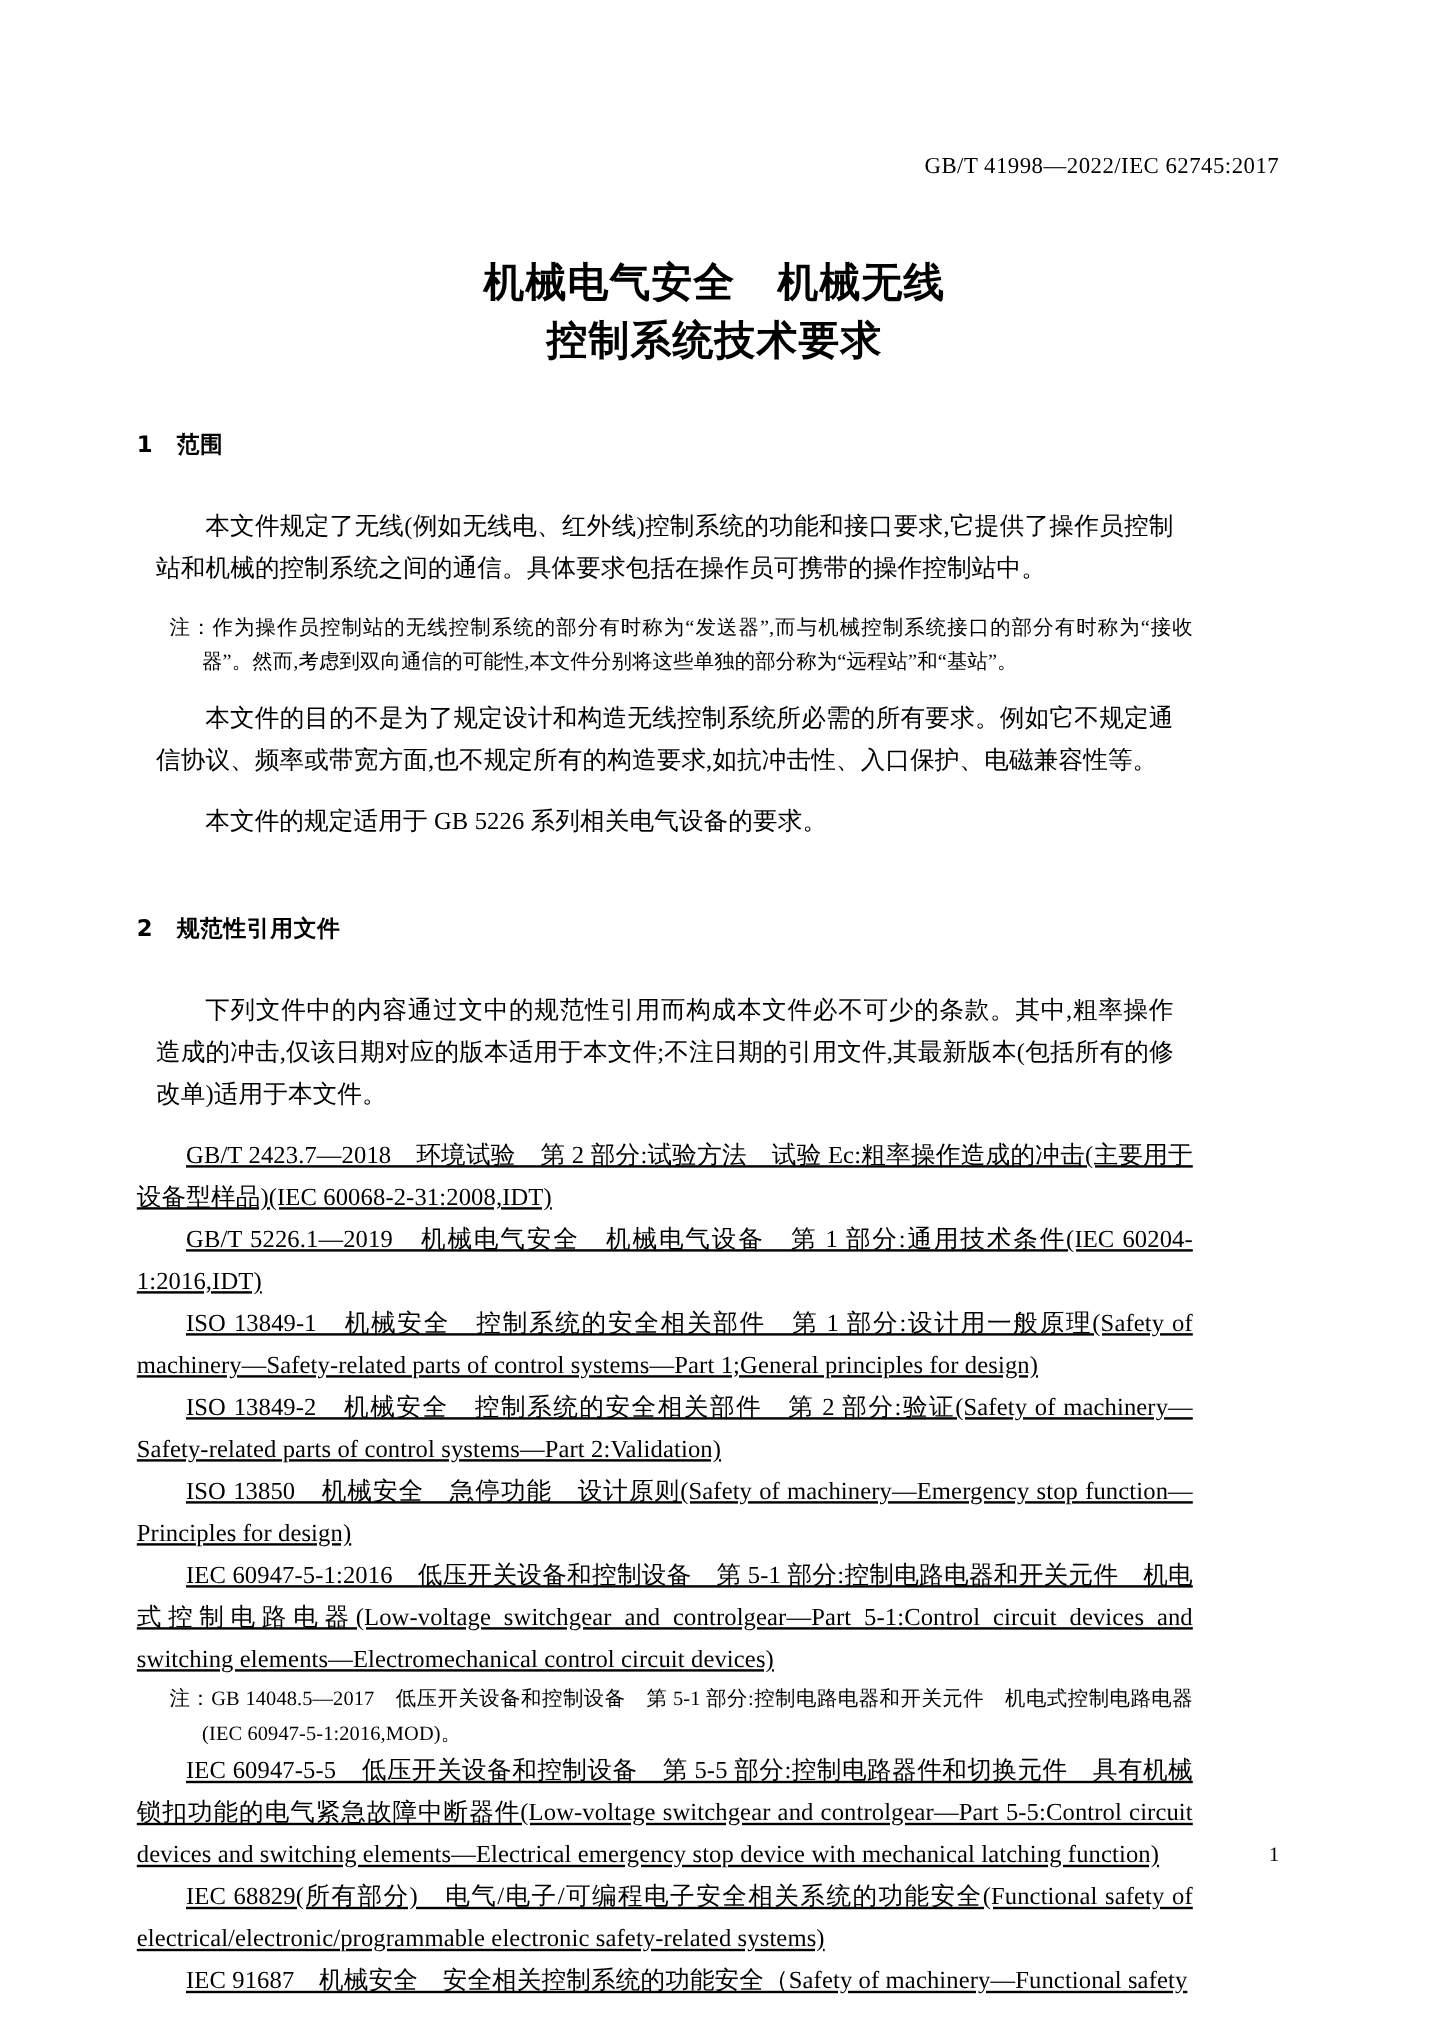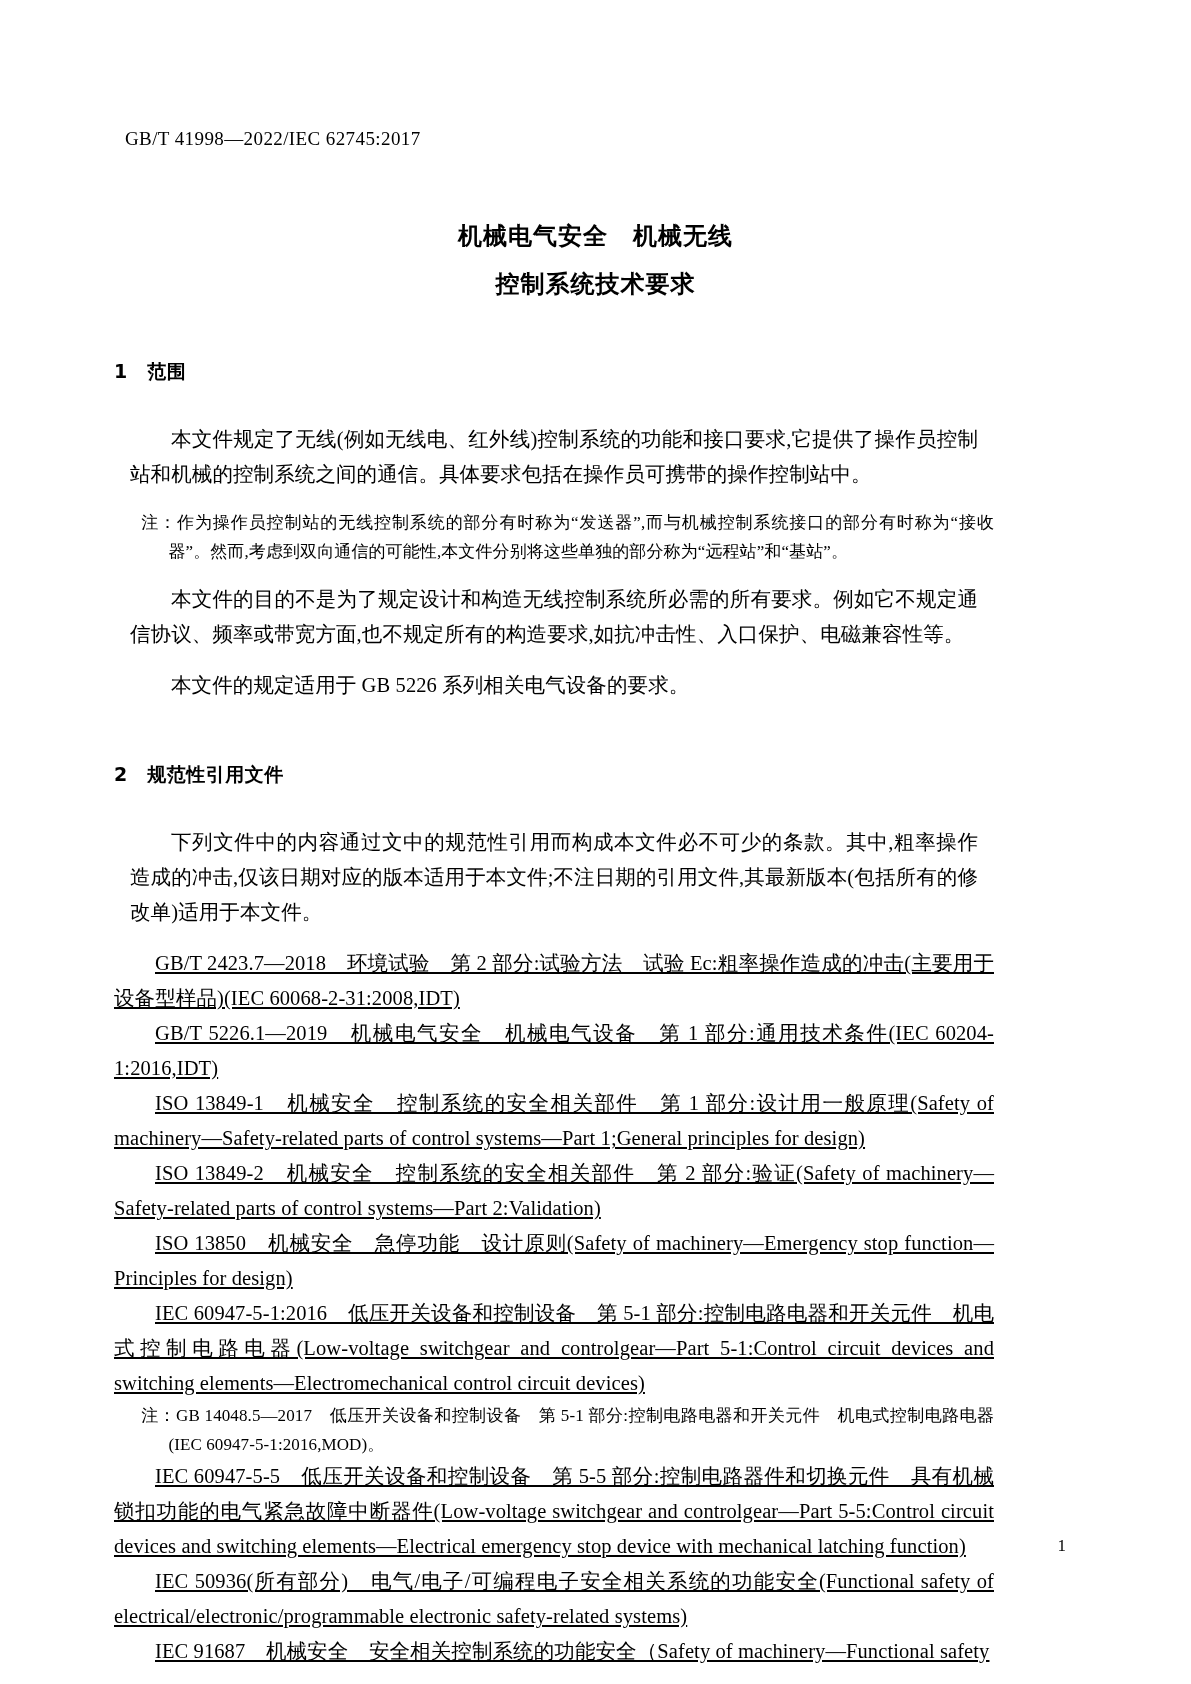--- a/index.html
+++ b/index.html
@@ -19,37 +19,38 @@
     background: #ffffff;
     overflow: hidden;
     box-sizing: border-box;
   }
   
   .running-header {
     position: absolute;
     top: 128px;
     left: 125px;
     right: 125px;
+    text-align: right;
     font-size: 19px;
     letter-spacing: 0.4px;
     white-space: nowrap;
   }
   .running-header .std-num {
     font-family: "Liberation Serif", "DejaVu Serif", serif;
   }
   
   .doc-title {
     position: absolute;
     top: 212px;
     left: 125px;
     right: 125px;
     text-align: center;
     font-family: "DejaVu Sans", "Liberation Sans", sans-serif;
     font-weight: bold;
-    font-size: 24px;
+    font-size: 34px;
     line-height: 48px;
     letter-spacing: 1px;
   }
   .doc-title .line2 {
     display: block;
   }
   
   .content {
     position: absolute;
     top: 356px;
@@ -142,20 +143,20 @@
     <p class="ref-entry">GB/T 2423.7—2018　环境试验　第 2 部分:试验方法　试验 Ec:粗率操作造成的冲击(主要用于设备型样品)(IEC 60068-2-31:2008,IDT)</p>
     <p class="ref-entry">GB/T 5226.1—2019　机械电气安全　机械电气设备　第 1 部分:通用技术条件(IEC 60204-1:2016,IDT)</p>
     <p class="ref-entry">ISO 13849-1　机械安全　控制系统的安全相关部件　第 1 部分:设计用一般原理(Safety of machinery—Safety-related parts of control systems—Part 1;General principles for design)</p>
     <p class="ref-entry">ISO 13849-2　机械安全　控制系统的安全相关部件　第 2 部分:验证(Safety of machinery—Safety-related parts of control systems—Part 2:Validation)</p>
     <p class="ref-entry">ISO 13850　机械安全　急停功能　设计原则(Safety of machinery—Emergency stop function—Principles for design)</p>
     <p class="ref-entry">IEC 60947-5-1:2016　低压开关设备和控制设备　第 5-1 部分:控制电路电器和开关元件　机电式控制电路电器(Low-voltage switchgear and controlgear—Part 5-1:Control circuit devices and switching elements—Electromechanical control circuit devices)</p>
 
     <p class="note">注：GB 14048.5—2017　低压开关设备和控制设备　第 5-1 部分:控制电路电器和开关元件　机电式控制电路电器(IEC 60947-5-1:2016,MOD)。</p>
 
     <p class="ref-entry">IEC 60947-5-5　低压开关设备和控制设备　第 5-5 部分:控制电路器件和切换元件　具有机械锁扣功能的电气紧急故障中断器件(Low-voltage switchgear and controlgear—Part 5-5:Control circuit devices and switching elements—Electrical emergency stop device with mechanical latching function)</p>
-    <p class="ref-entry">IEC 50936(所有部分)　电气/电子/可编程电子安全相关系统的功能安全(Functional safety of electrical/electronic/programmable electronic safety-related systems)</p>
+    <p class="ref-entry">IEC 68829(所有部分)　电气/电子/可编程电子安全相关系统的功能安全(Functional safety of electrical/electronic/programmable electronic safety-related systems)</p>
     <p class="ref-entry">IEC 91687　机械安全　安全相关控制系统的功能安全（Safety of machinery—Functional safety</p>
 
   </div>
 
   <div class="page-number">1</div>
 
 </div>
 
 </body></html>

